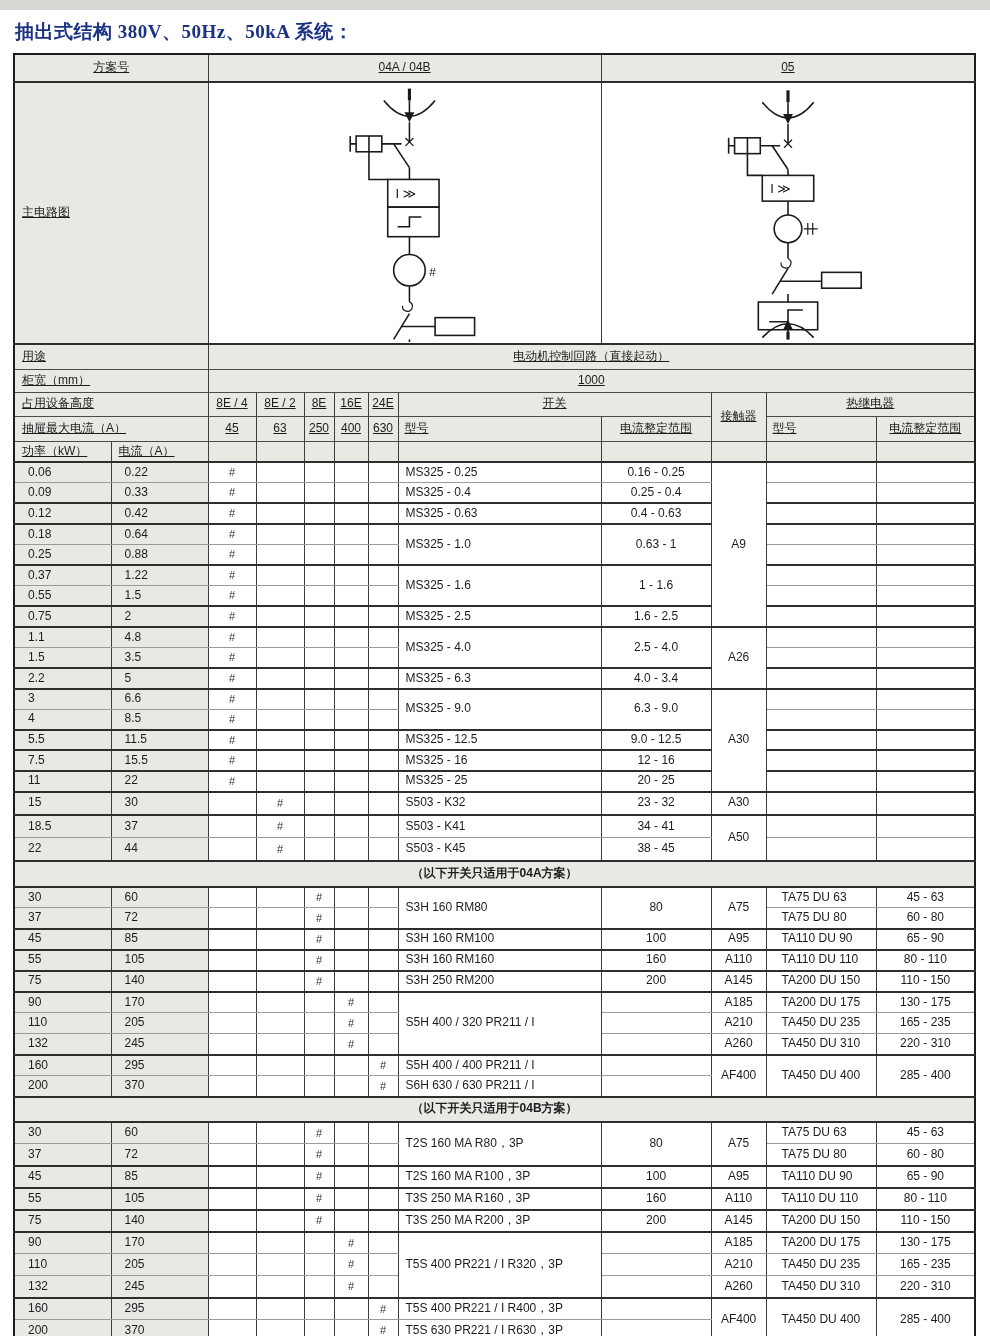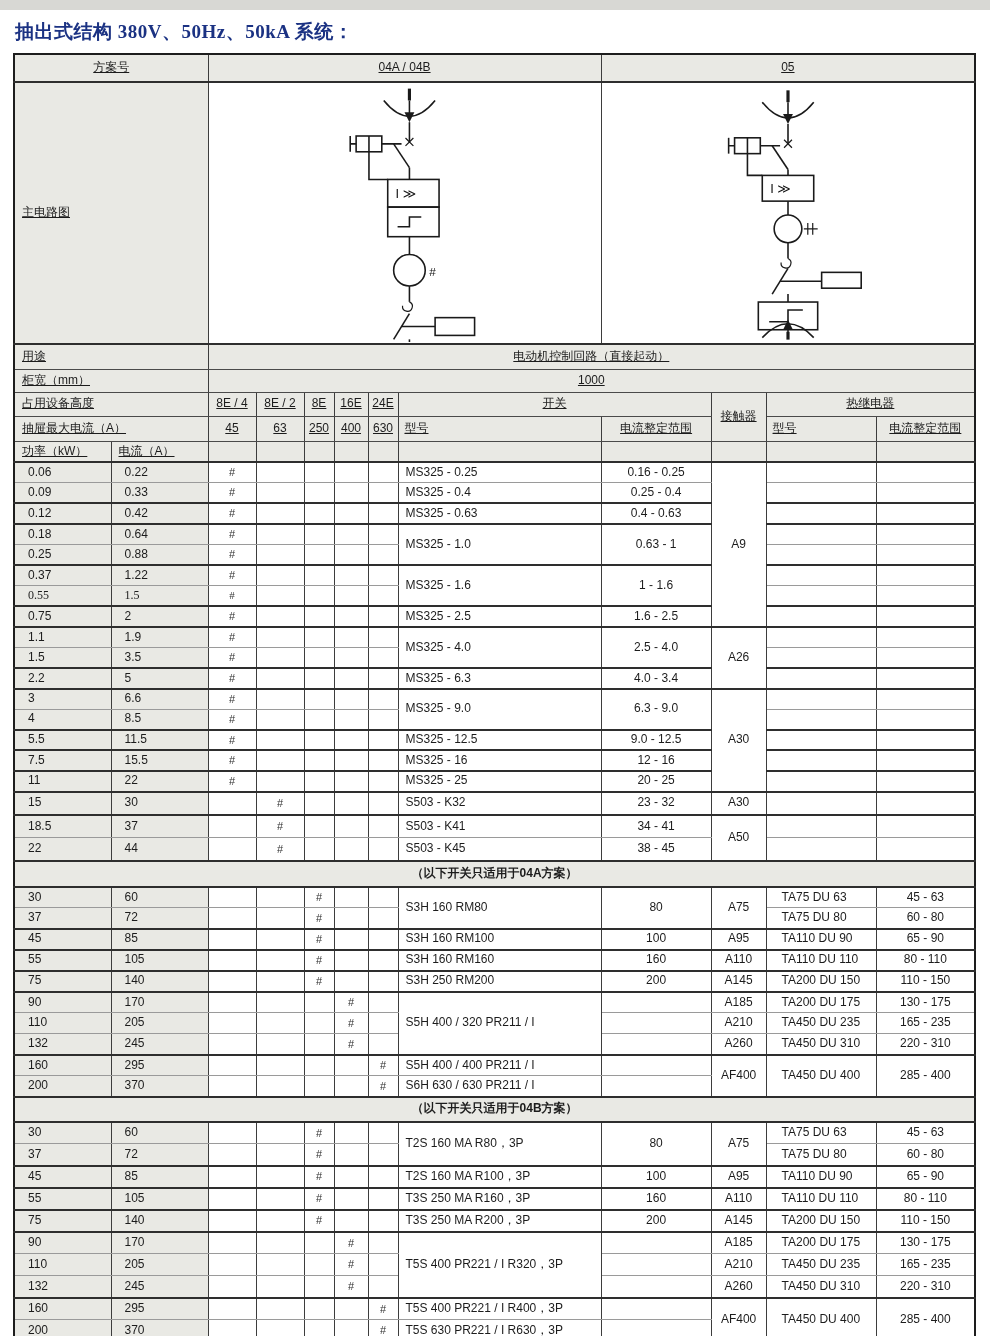--- a/index.html
+++ b/index.html
@@ -270,21 +270,21 @@
         <td class="m">#</td>
         <td class="e"></td>
         <td class="e"></td>
         <td class="e"></td>
         <td class="e"></td>
         <td rowspan="2" class="mod b">MS325 - 1.6</td>
         <td rowspan="2" class="rng b">1 - 1.6</td>
         <td class="e"></td>
         <td class="e"></td>
       </tr>
-      <tr class="g" style="height: 20.6px; font-family: Liberation Serif, serif;">
+      <tr class="g" style="height: 20.6px;">
         <td class="v">0.55</td>
         <td class="v">1.5</td>
         <td class="m">#</td>
         <td class="e"></td>
         <td class="e"></td>
         <td class="e"></td>
         <td class="e"></td>
         <td class="e"></td>
         <td class="e"></td>
       </tr>
@@ -296,21 +296,21 @@
         <td class="e"></td>
         <td class="e"></td>
         <td class="e"></td>
         <td class="mod">MS325 - 2.5</td>
         <td class="rng">1.6 - 2.5</td>
         <td class="e"></td>
         <td class="e"></td>
       </tr>
       <tr style="height: 20.6px;">
         <td class="v">1.1</td>
-        <td class="v">1.9</td>
+        <td class="v">4.8</td>
         <td class="m">#</td>
         <td class="e"></td>
         <td class="e"></td>
         <td class="e"></td>
         <td class="e"></td>
         <td rowspan="2" class="mod b">MS325 - 4.0</td>
         <td rowspan="2" class="rng b">2.5 - 4.0</td>
         <td rowspan="3" class="ct b">A26</td>
         <td class="e"></td>
         <td class="e"></td>

